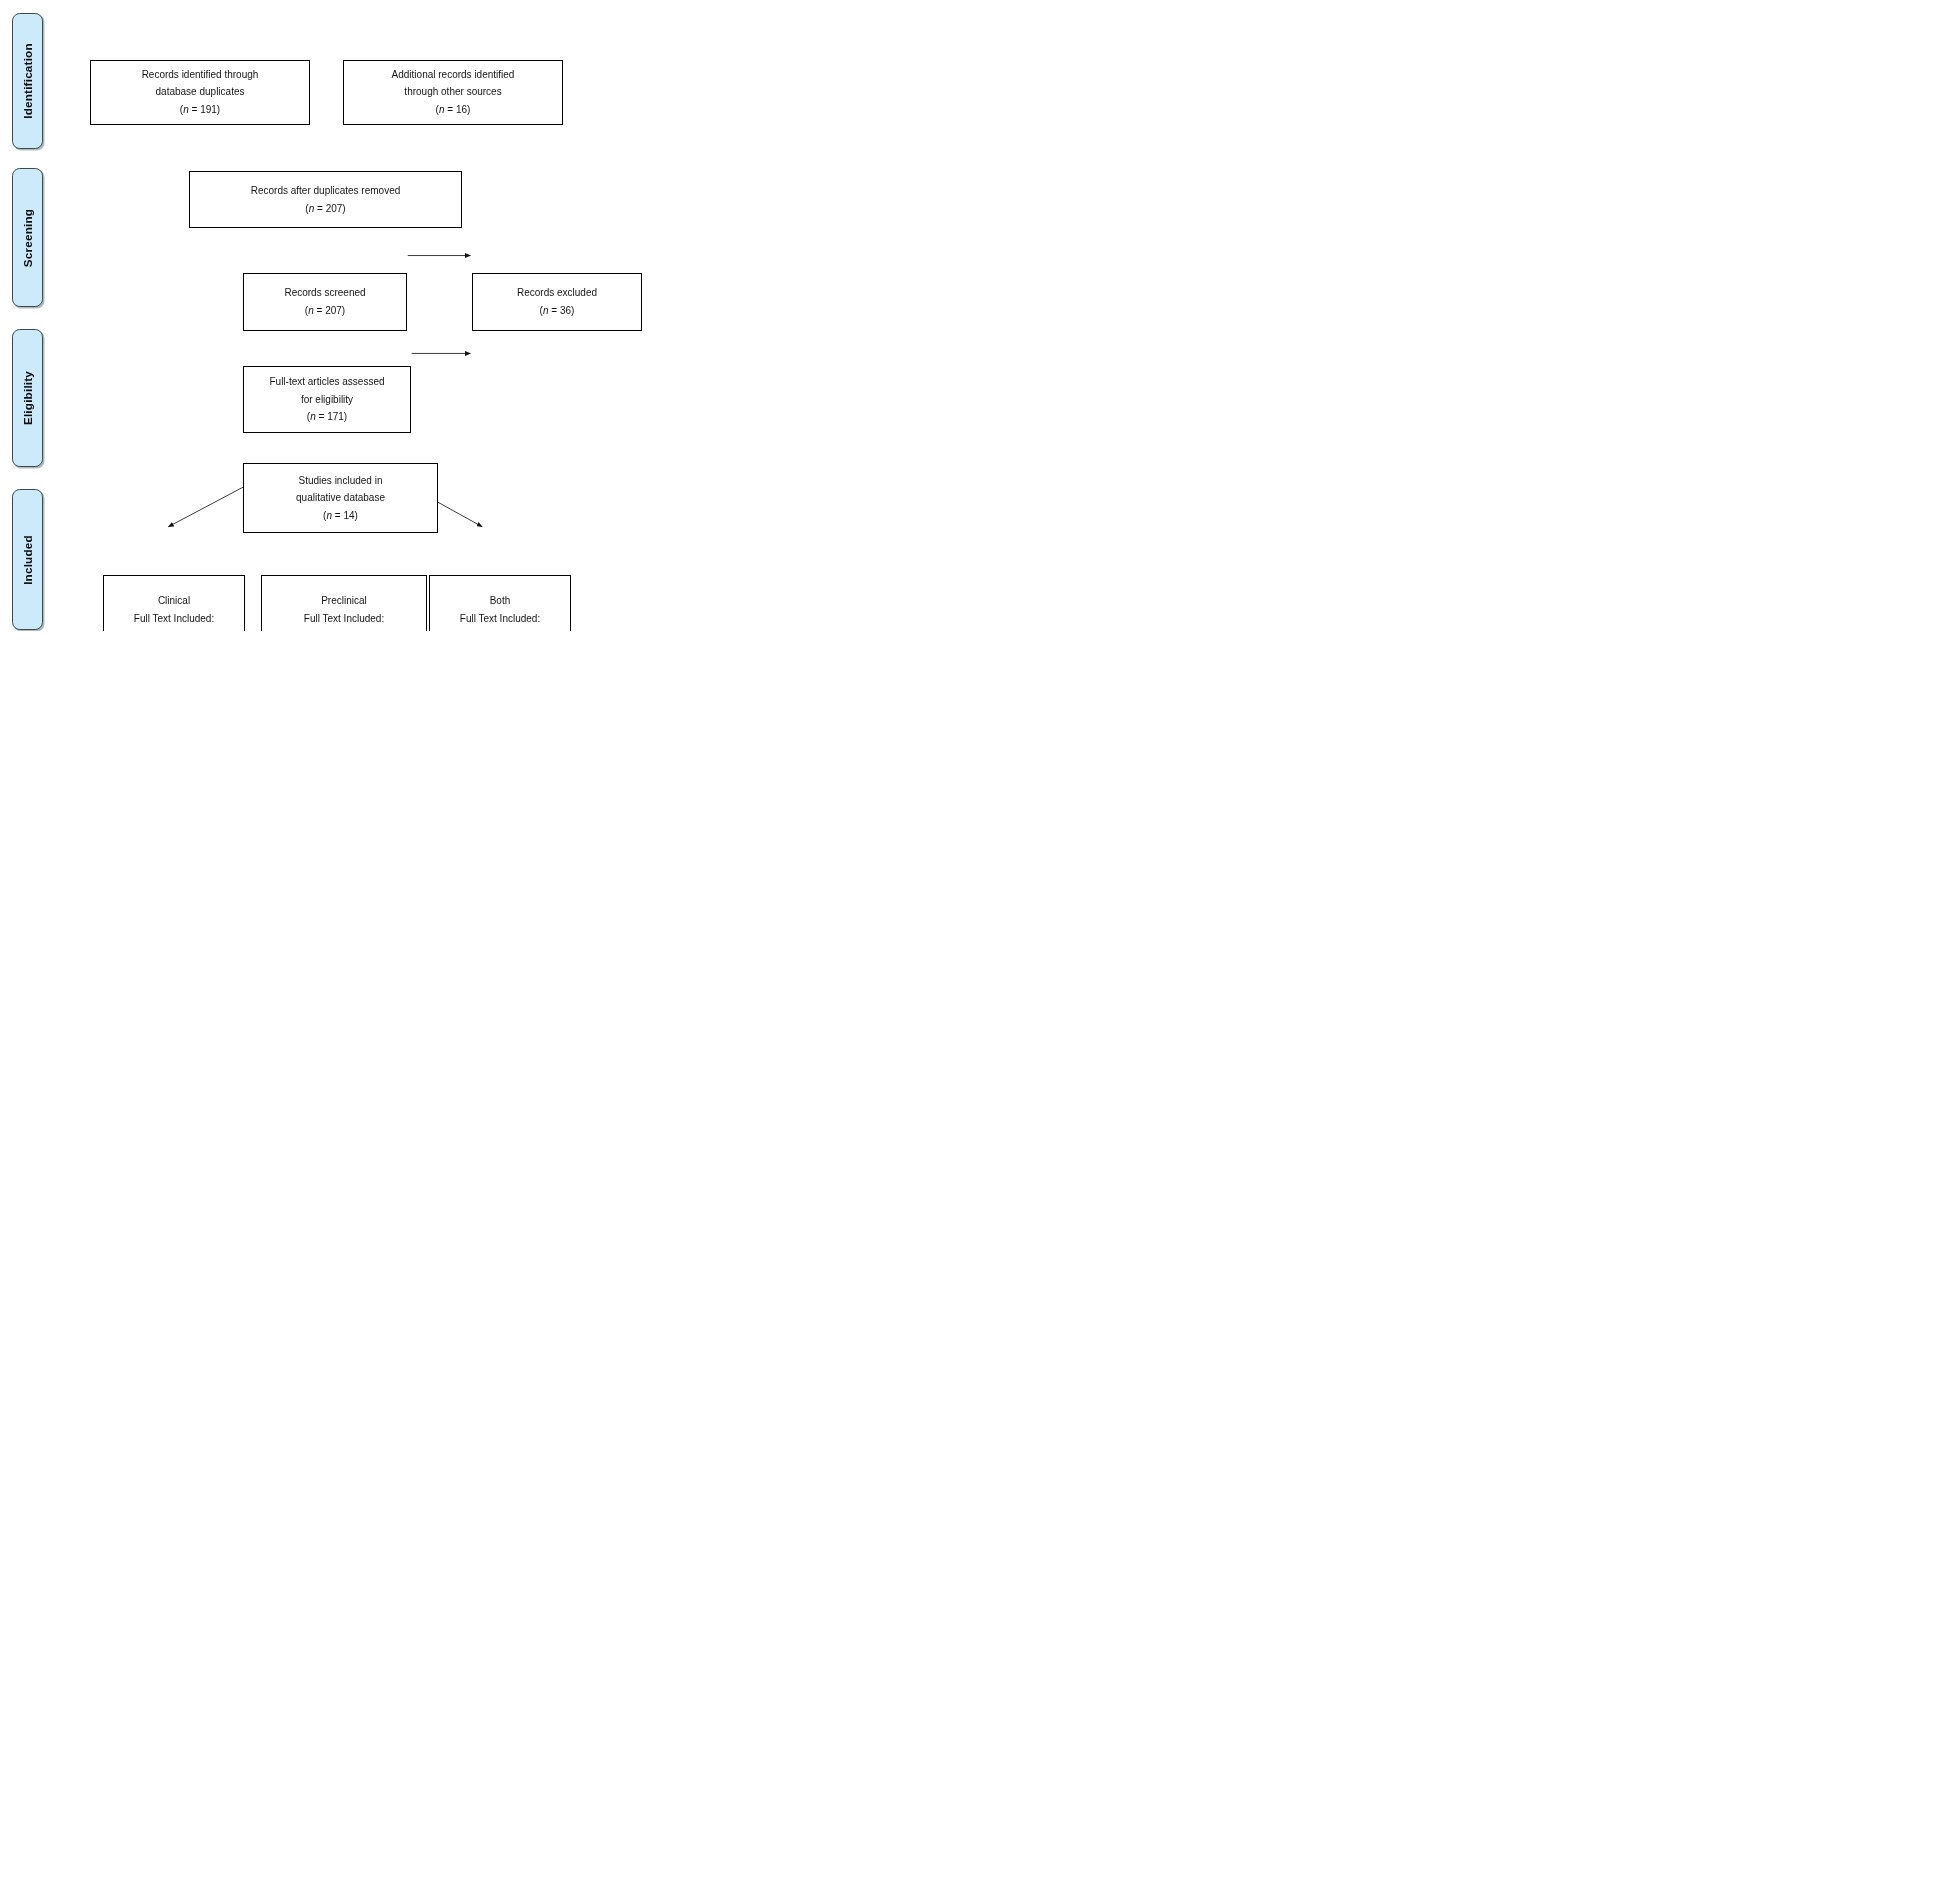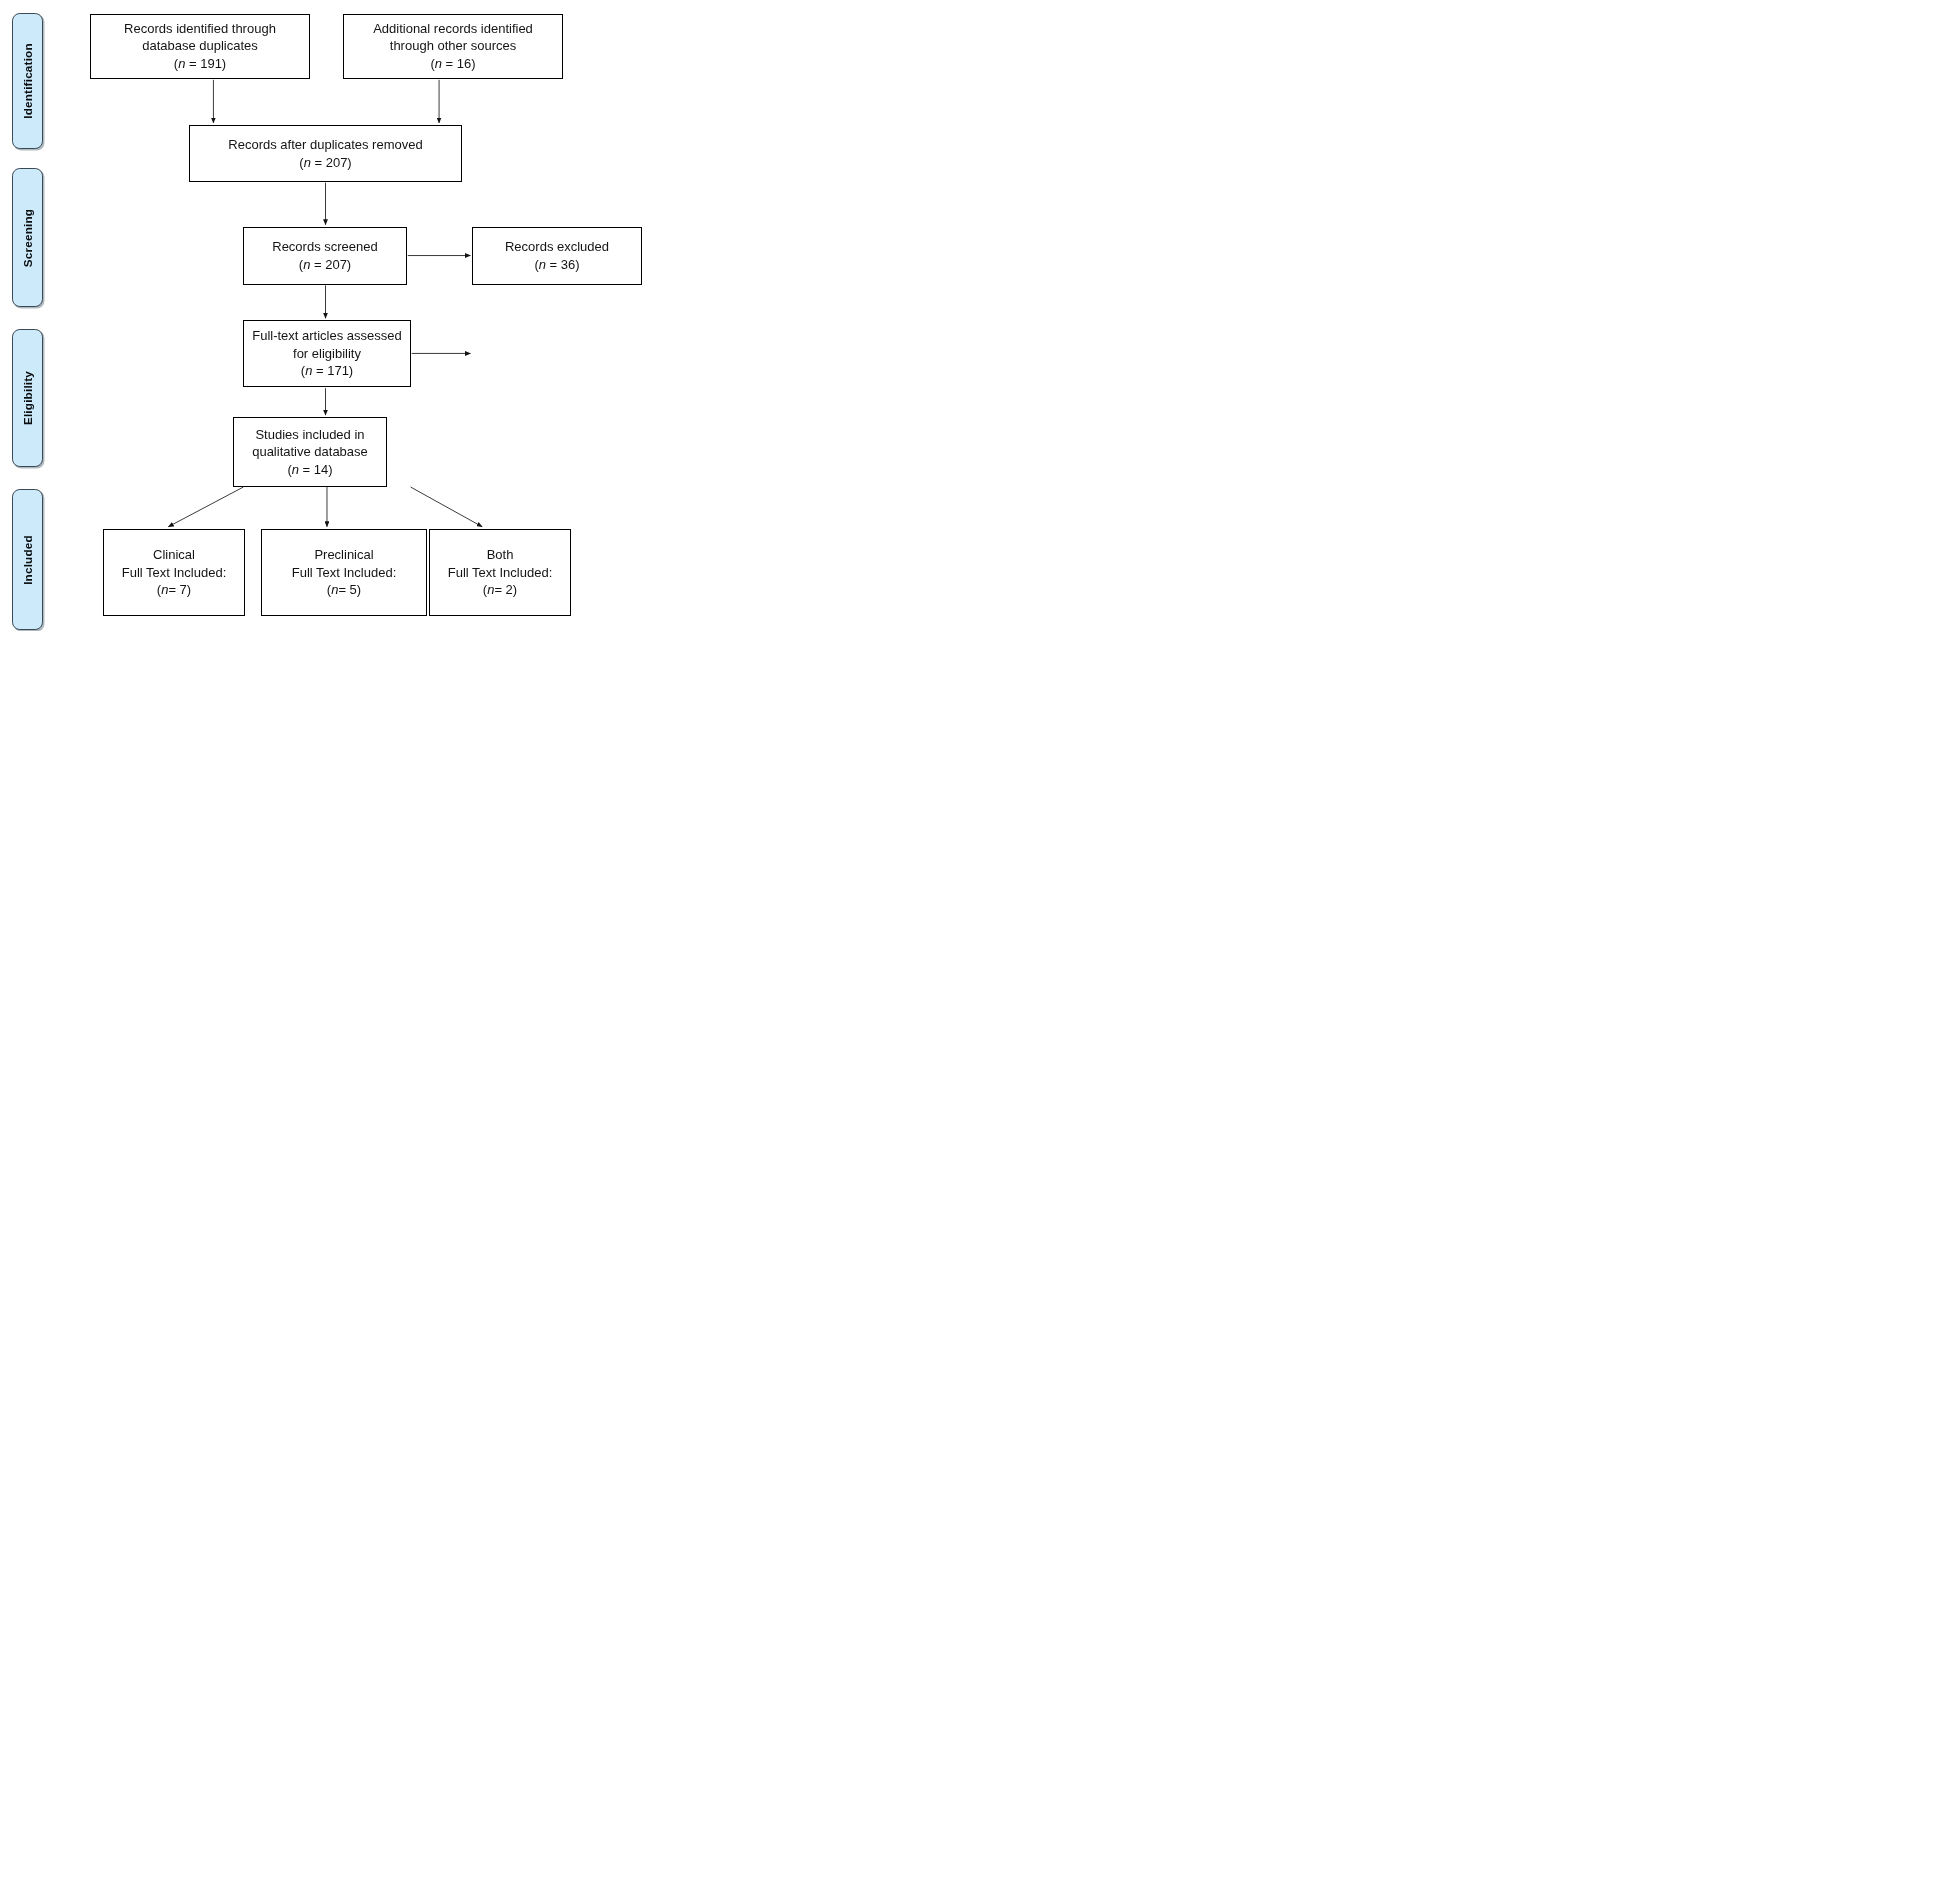--- a/index.html
+++ b/index.html
@@ -18,22 +18,22 @@
          box-shadow:1.5px 1.5px 0 var(--stage-shadow);}
   .stage-label{position:absolute;top:50%;left:50%;
          transform:translate(-50%,-50%) rotate(-90deg);
          font-weight:bold;font-size:11.7px;letter-spacing:0.2px;
          white-space:nowrap;color:var(--stage-text);}
 
   
   .box{position:absolute;box-sizing:border-box;background:var(--box-fill);
        border:0.7px solid var(--box-border);
        display:flex;flex-direction:column;justify-content:center;align-items:center;
-       text-align:center;font-size:13px;line-height:17.6px;color:var(--text);
-       padding:1px 2.9px;}
+       text-align:center;font-size:10px;line-height:17.6px;color:var(--text);
+       padding:1px 2.9px;margin-top:46px;}
   .box.thick{border-width:1.2px;}
   .line{white-space:nowrap;}
   .count i{font-style:italic;}
 
   
   .arrows{position:absolute;left:0;top:0;width:652px;height:631px;pointer-events:none;}
   .arrow{stroke:var(--arrow,#141414);stroke-width:1.7;fill:none;}
 </style>
 </head>
 <body>
@@ -98,21 +98,21 @@
     <div class="line count"><span>(</span><i>n</i><span> = 36)</span></div>
   </div>
 
   <div class="box" style="left:243px;top:320px;width:168px;height:67px">
     <div class="line">Full-text articles assessed</div>
     <div class="line">for eligibility</div>
     <div class="line count"><span>(</span><i>n</i><span> = 171)</span></div>
   </div>
 
 
-  <div class="box thick" style="left:233px;top:417px;width:154px;height:70px">
+  <div class="box thick" style="left:243px;top:417px;width:195px;height:70px">
     <div class="line">Studies included in</div>
     <div class="line">qualitative database</div>
     <div class="line count"><span>(</span><i>n</i><span> = 14)</span></div>
   </div>
 
   <div class="box" style="left:103px;top:529px;width:142px;height:87px">
     <div class="line">Clinical</div>
     <div class="line">Full Text Included:</div>
     <div class="line count"><span>(</span><i>n</i><span>= 7)</span></div>
   </div>

